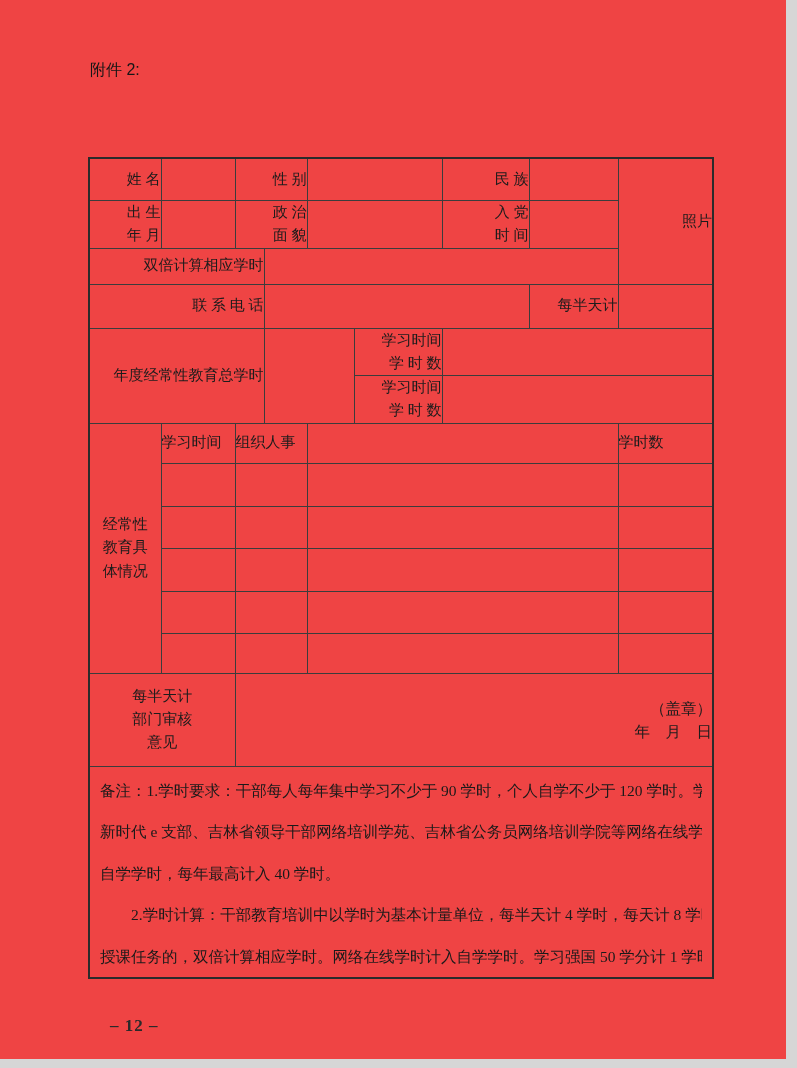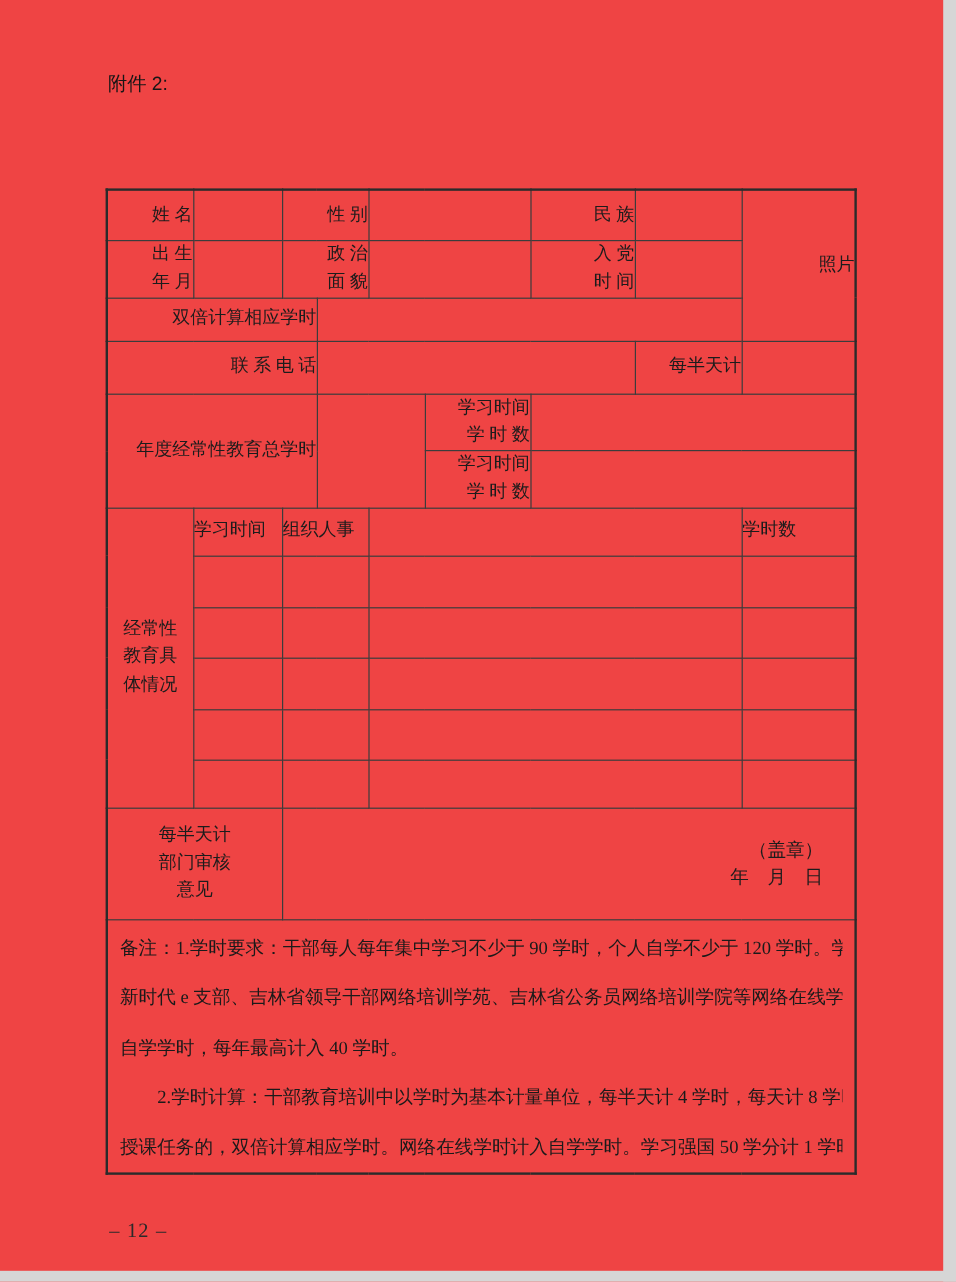--- a/index.html
+++ b/index.html
@@ -26,29 +26,29 @@
   table.form td{
     border:1.5px solid #3c3c3c;padding:0;
     font-size:15px;line-height:1.55;vertical-align:middle;
     overflow:hidden;
   }
   td.lbl{text-align:right;white-space:pre-line;}
   td.val{text-align:left;}
   td.section-lbl{text-align:center;white-space:pre-line;line-height:1.75;margin-top:24px;}
   td.hdr{}
   td.review-content{vertical-align:middle;}
-  .stamp-block{text-align:right;padding-right:26px;line-height:23px;font-size:15.5px;}
+  .stamp-block{text-align:right;padding-right:0;line-height:23px;font-size:15.5px;}
   td.notes-cell{vertical-align:top;}
   .notes-inner{padding:3px 10px 0 10px;}
   .note-line{
     line-height:41.5px;font-size:15.5px;white-space:nowrap;overflow:hidden;
     color:#1a1a1a;
   }
   .pageno{
-    position:absolute;left:91px;top:1016px;font-size:17px;letter-spacing:1px;color:#2a2a2a;
+    position:absolute;left:110px;top:1016px;font-size:17px;letter-spacing:1px;color:#2a2a2a;font-weight:bold;
   }
 </style>
 </head>
 <body>
 
 <div class="page">
 
   <div class="attachment">附件 2:</div>
 
   <table class="form">

